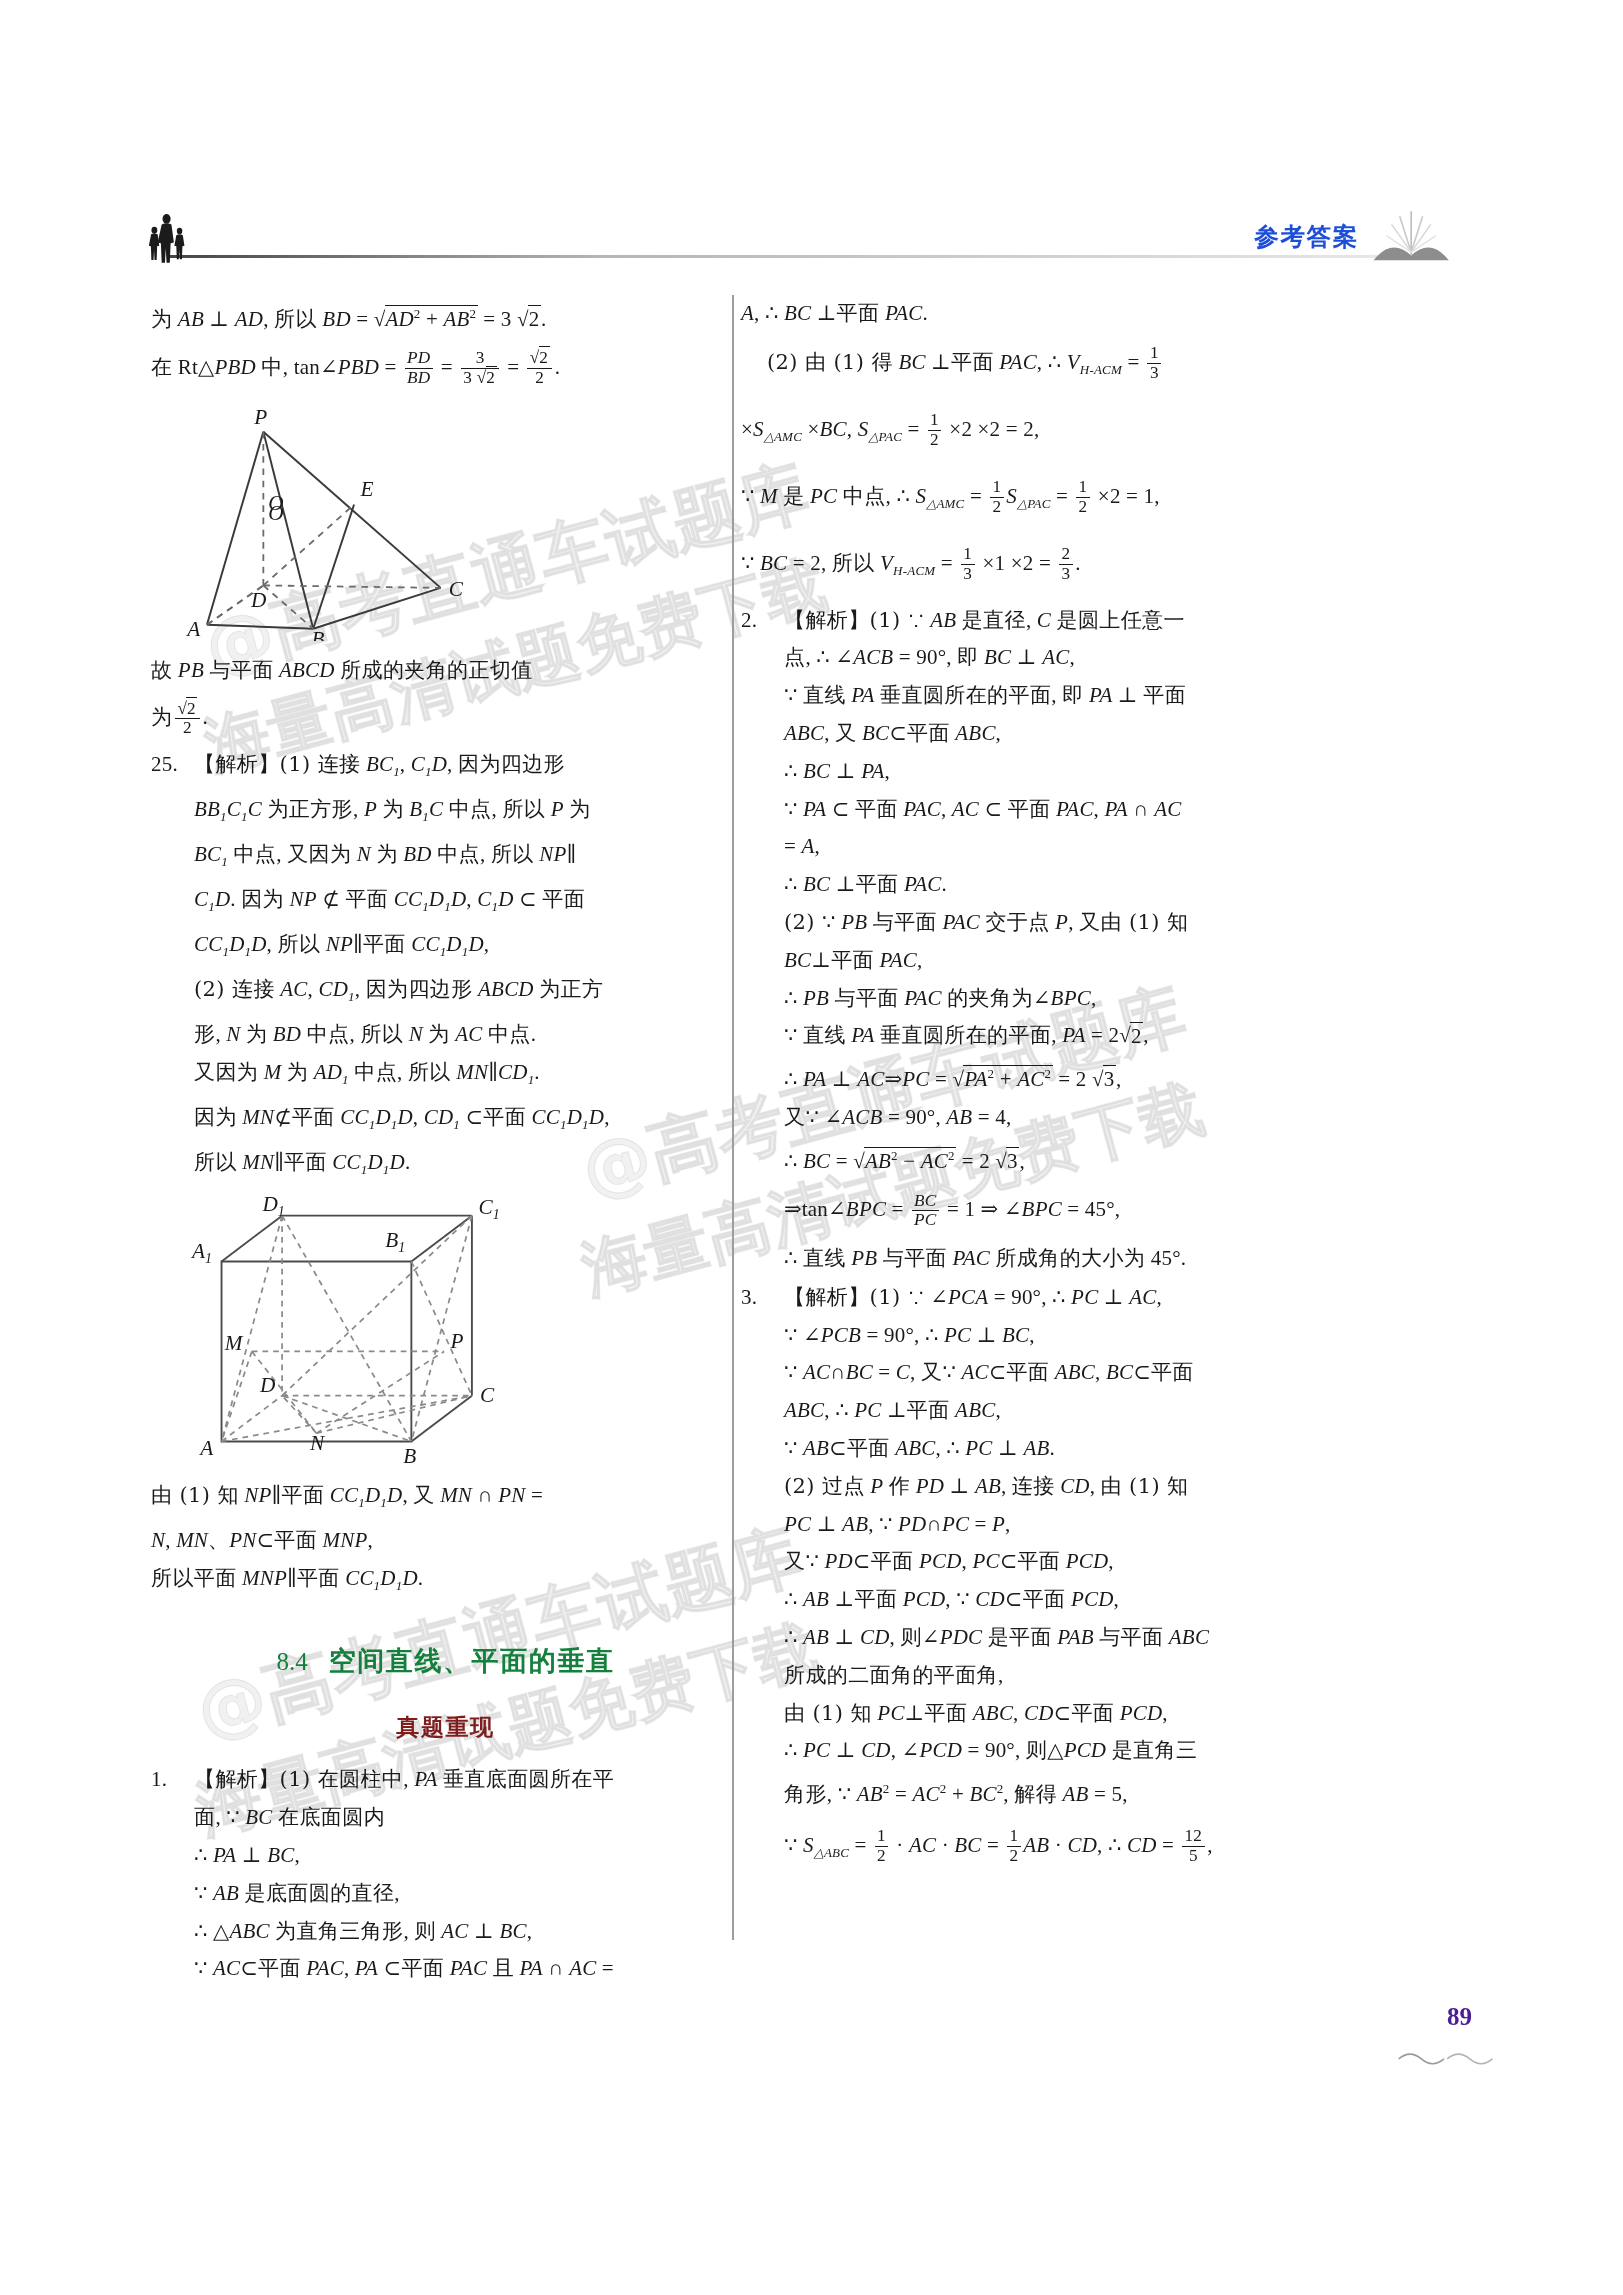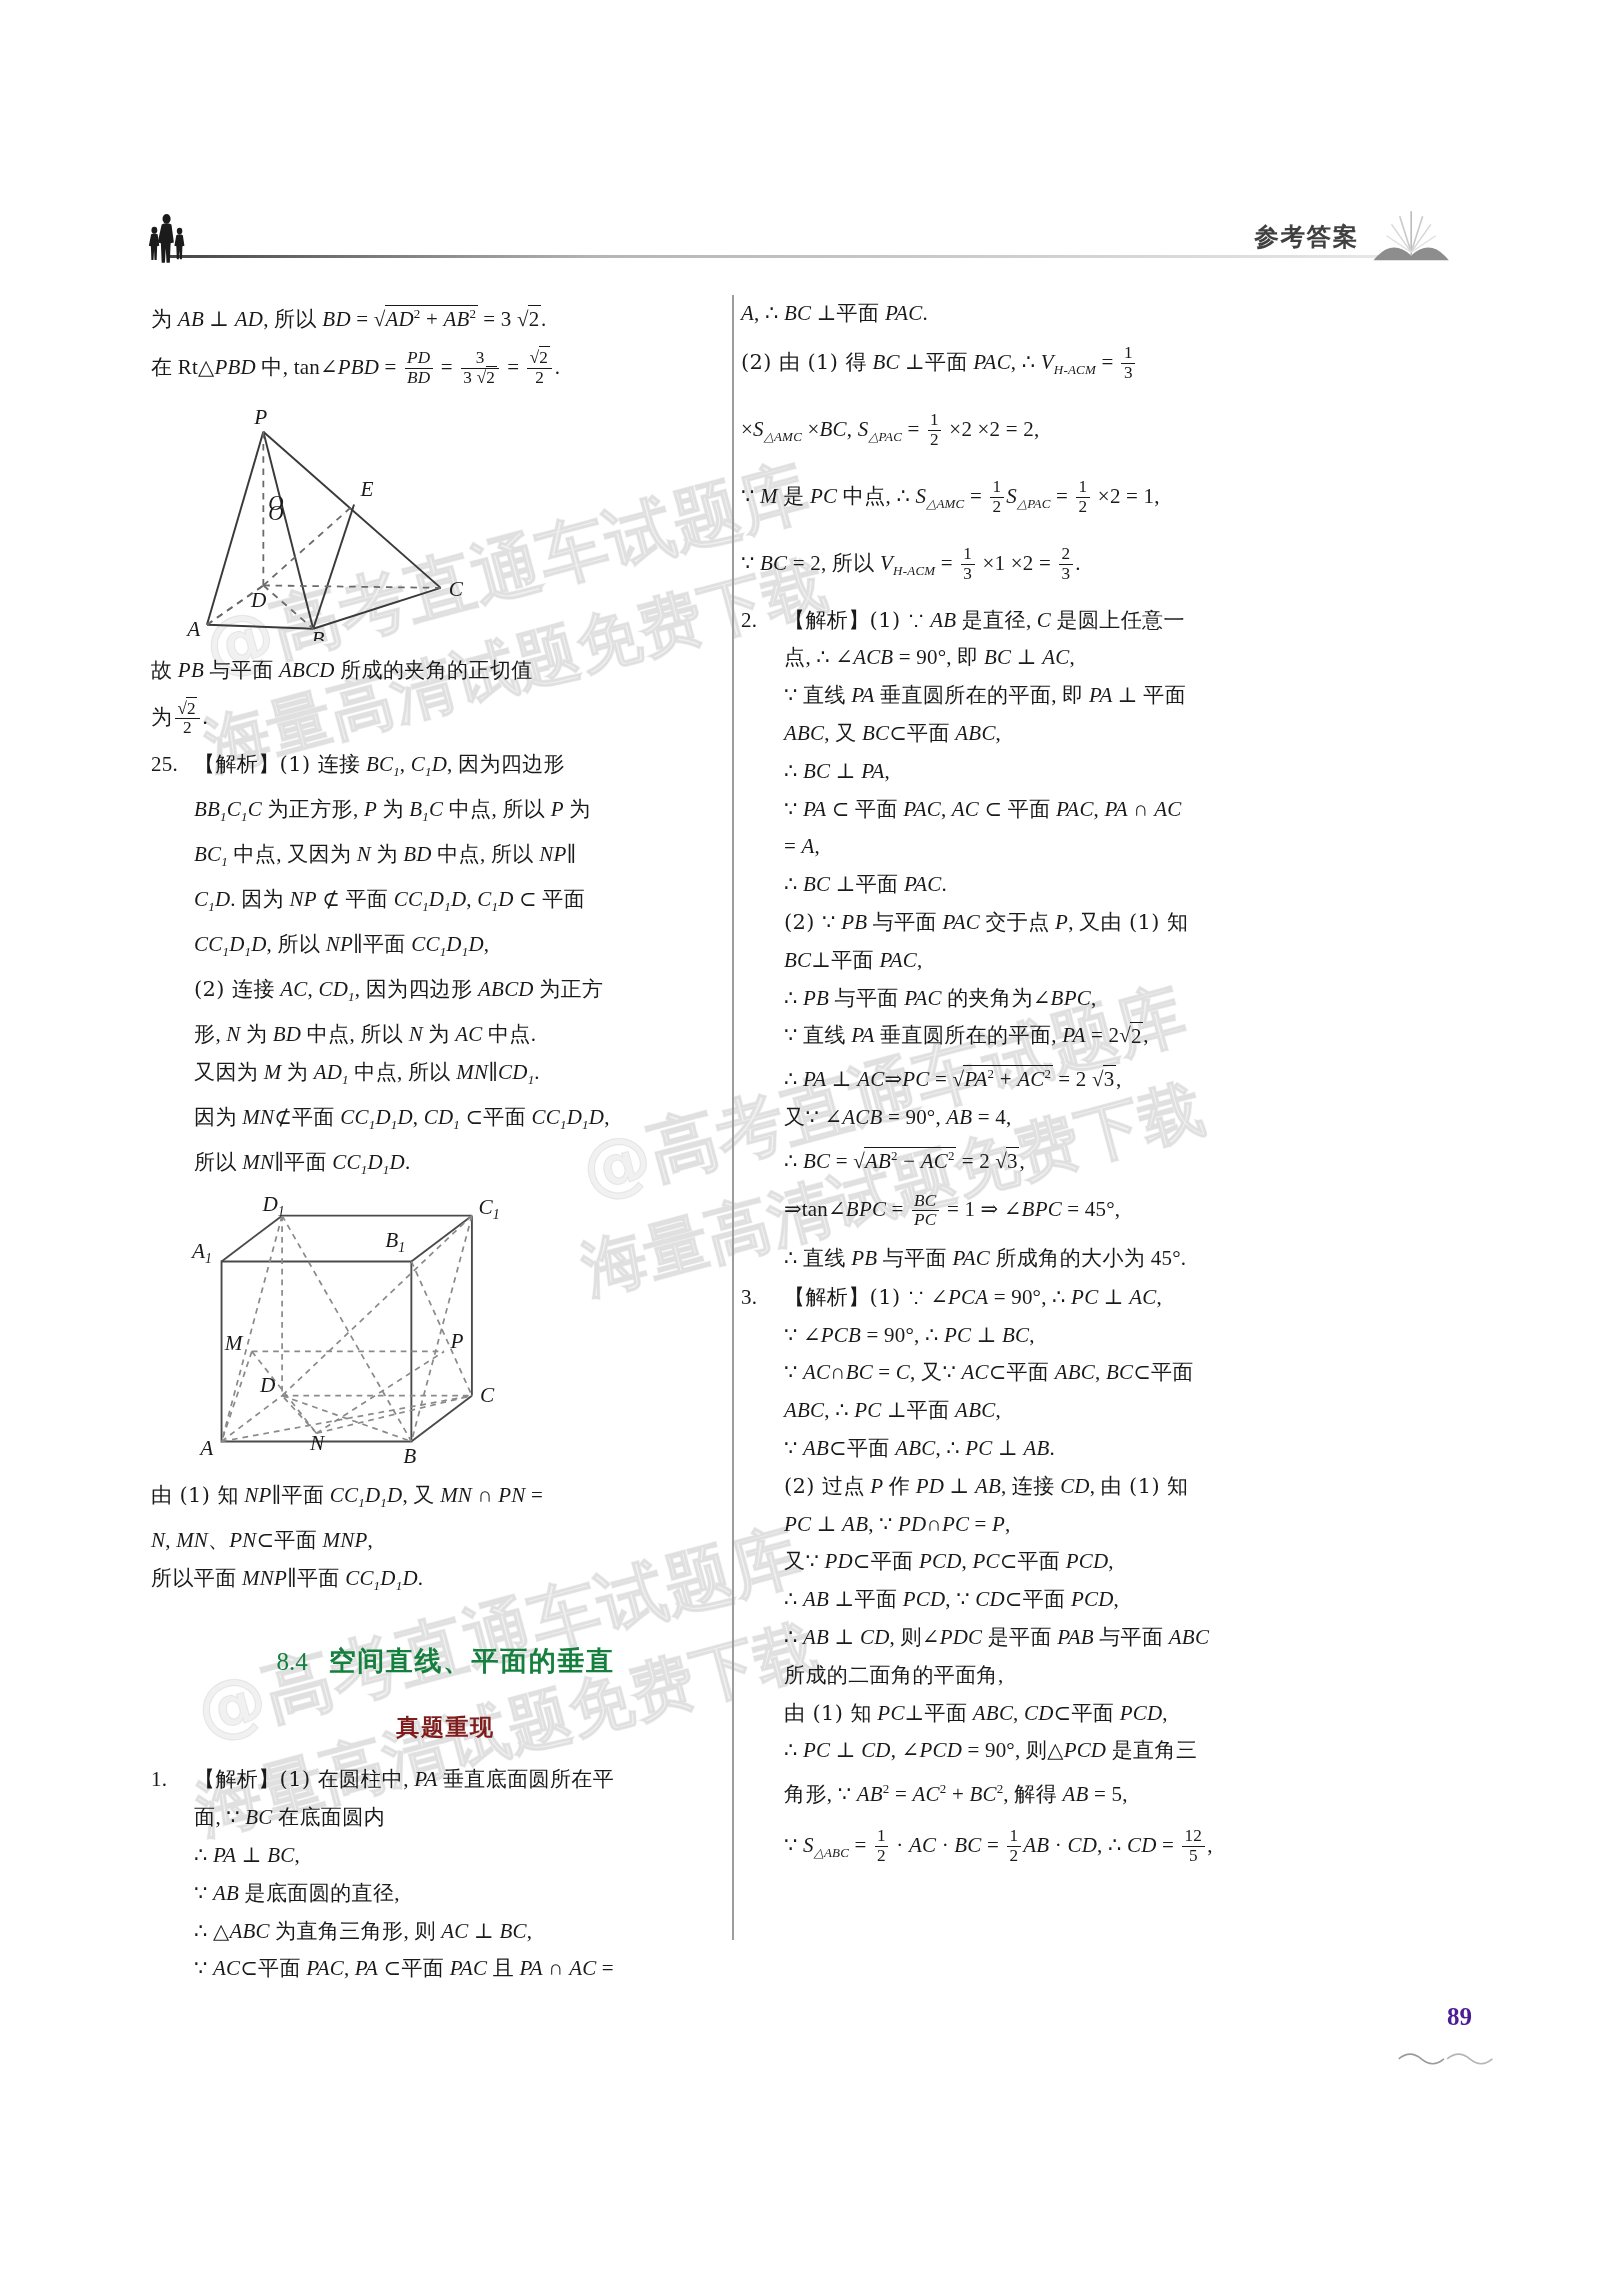--- a/index.html
+++ b/index.html
@@ -42,21 +42,21 @@
     height: 52px;
   }
   .header-title {
     position: absolute;
     right: 106px;
     bottom: 16.4px;
     font-family: "DejaVu Serif", serif;
     font-size: 24.6px;
     font-weight: bold;
     letter-spacing: 1.6px;
-    color: #404040;
+    color: #1d4ed8;
     white-space: nowrap;
   }
   .header-deco {
     position: absolute;
     right: 8.2px;
     bottom: 1.6px;
     width: 90px;
     height: 64px;
   }
 
@@ -415,21 +415,21 @@
       </div>
     </div>
   </div>
 
   <div class="col col-right">
 
     <div class="block">
       <div class="line">
         <span class="it">A</span>, ∴ <span class="it">BC</span> ⊥<span class="cn">平面</span> <span class="it">PAC</span>.
       </div>
-      <div class="line" style="line-height:59px;">
+      <div class="line" style="line-height:59px;margin-left:26px;">
         <span class="cn">(2) 由 (1) 得</span> <span class="it">BC</span> ⊥<span class="cn">平面</span> <span class="it">PAC</span>, ∴ <span class="it">V<sub>H-ACM</sub></span> =
         <span class="frac"><span class="n">1</span><span class="d">3</span></span>
       </div>
       <div class="line" style="line-height:59px;">
         ×<span class="it">S<sub>△AMC</sub></span> ×<span class="it">BC</span>, <span class="it">S<sub>△PAC</sub></span> =
         <span class="frac"><span class="n">1</span><span class="d">2</span></span> ×2 ×2 = 2,
       </div>
       <div class="line" style="line-height:59px;">
         ∵ <span class="it">M</span> <span class="cn">是</span> <span class="it">PC</span> <span class="cn">中点</span>, ∴ <span class="it">S<sub>△AMC</sub></span> =
         <span class="frac"><span class="n">1</span><span class="d">2</span></span><span class="it">S<sub>△PAC</sub></span> =

